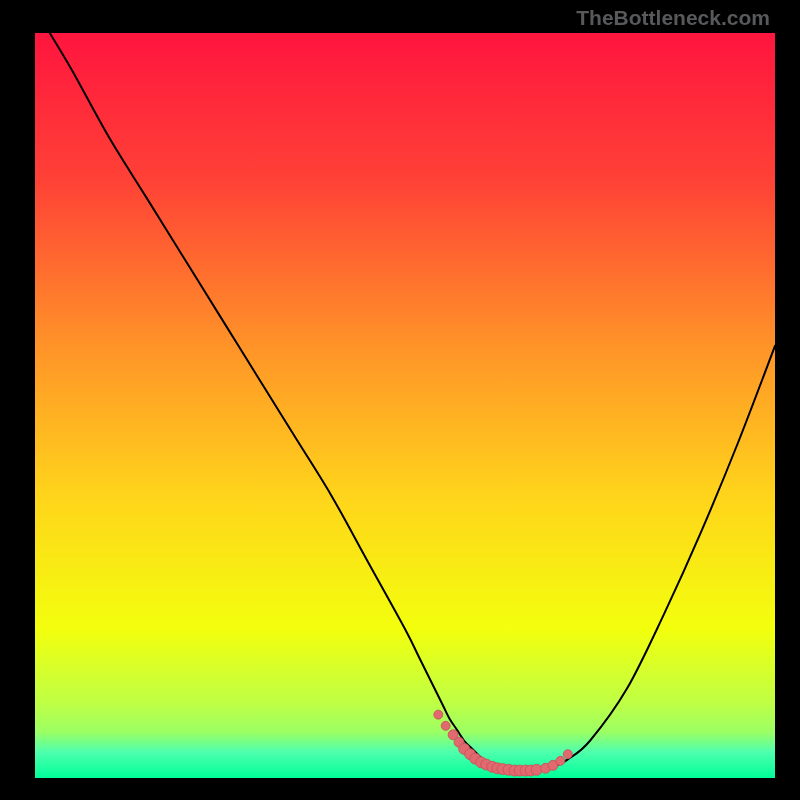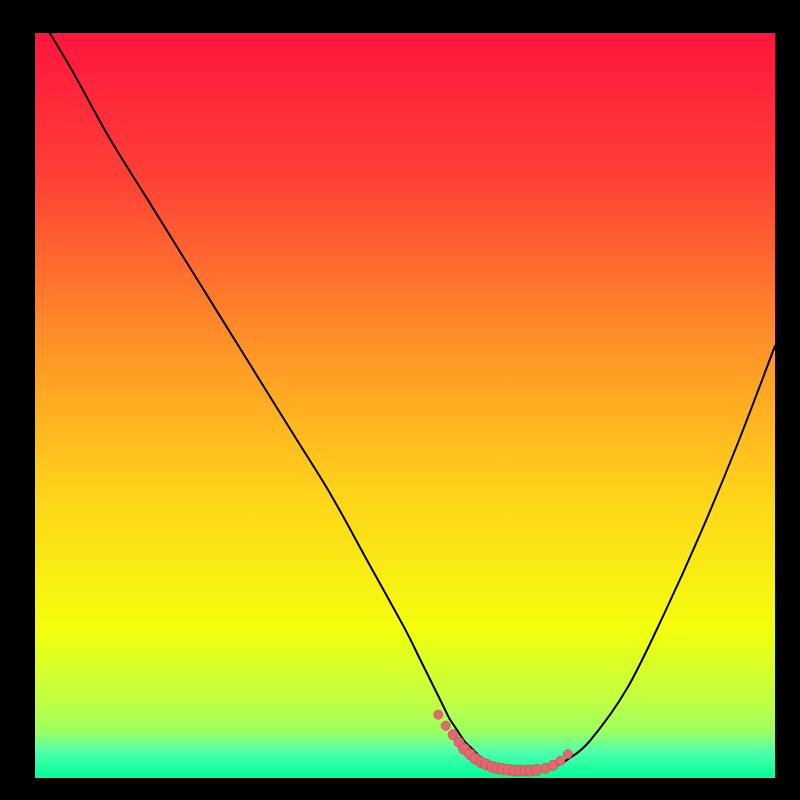--- a/index.html
+++ b/index.html
@@ -80,14 +80,15 @@
           <circle cx="495.80" cy="737.55" r="5.50" fill="#e06a6f" stroke="#c94e56" stroke-width="0.8"></circle>
           <circle cx="501.72" cy="736.80" r="5.50" fill="#e06a6f" stroke="#c94e56" stroke-width="0.8"></circle>
           <circle cx="510.60" cy="735.32" r="5.00" fill="#e06a6f" stroke="#c94e56" stroke-width="0.8"></circle>
           <circle cx="518.00" cy="732.34" r="5.00" fill="#e06a6f" stroke="#c94e56" stroke-width="0.8"></circle>
           <circle cx="525.40" cy="727.87" r="4.50" fill="#e06a6f" stroke="#c94e56" stroke-width="0.8"></circle>
           <circle cx="532.80" cy="721.16" r="4.50" fill="#e06a6f" stroke="#c94e56" stroke-width="0.8"></circle>
         </g>
     </svg>
   </div>
 
+  <div class="watermark" id="watermark" style="right: 30px; top: 6px; font-size: 21px;">TheBottleneck.com</div>
 
 </div>
 
 </body></html>

